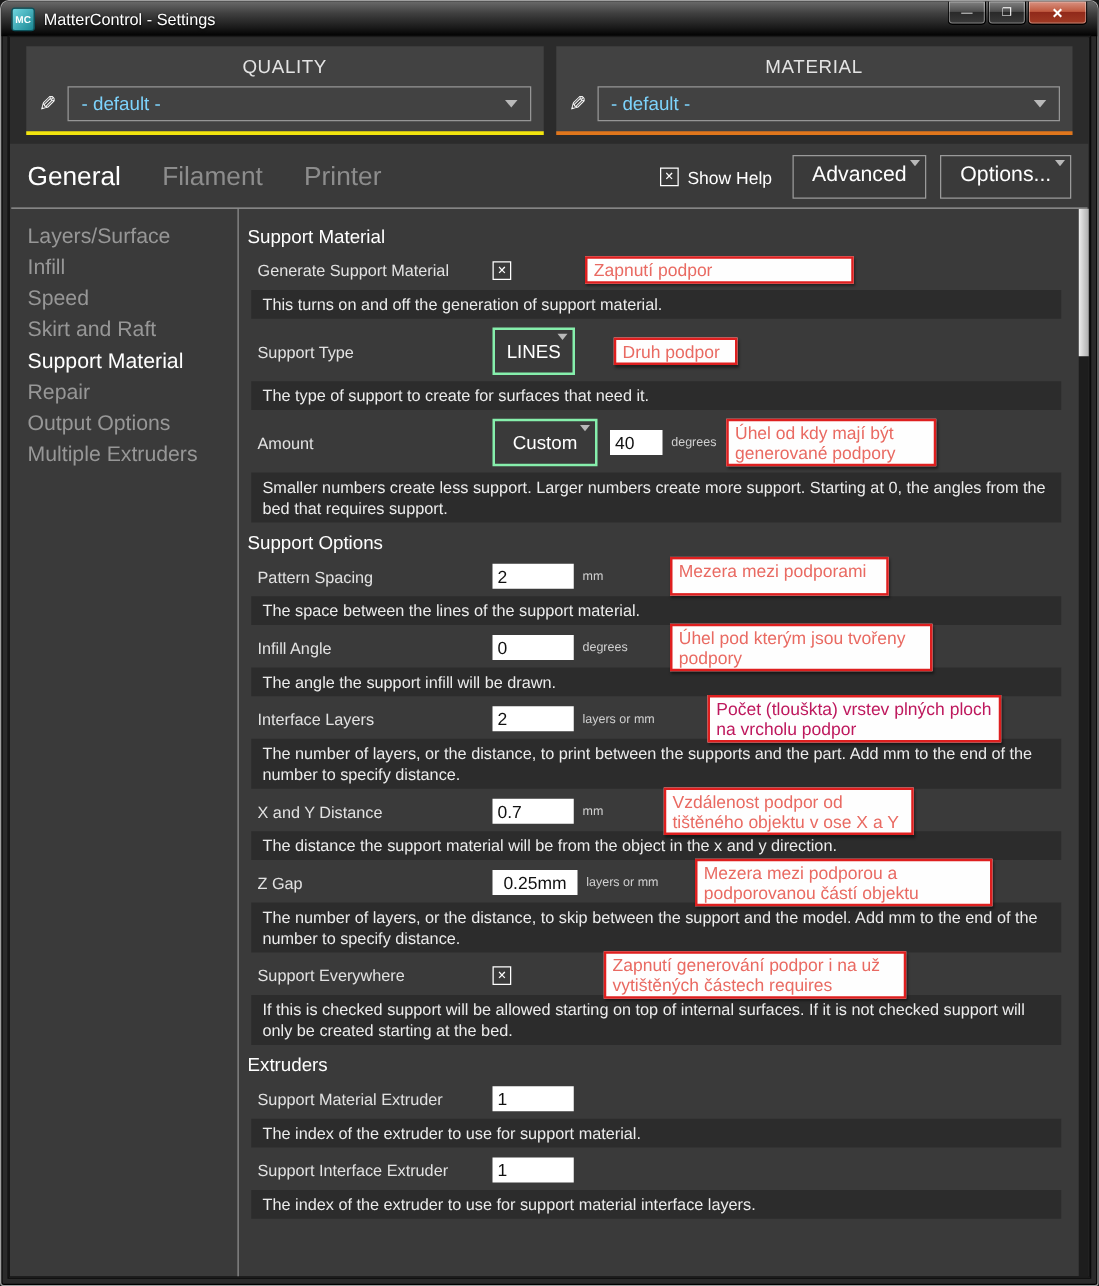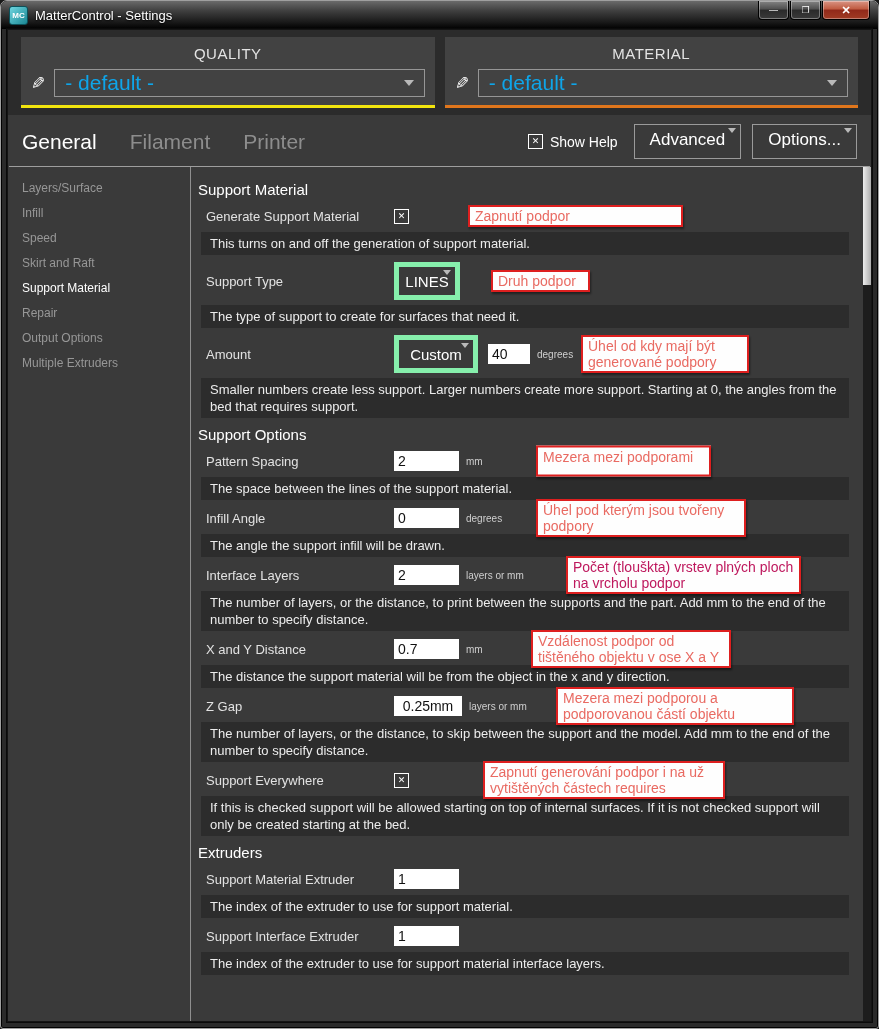--- a/index.html
+++ b/index.html
@@ -21,51 +21,51 @@
   
   .body{position:absolute;top:28px;left:6px;right:6px;bottom:6px;background:#3a3a3a;
         border:1px solid #141414;box-shadow:0 0 0 1px #0a0a0a;display:flex;flex-direction:column;box-sizing:border-box;}
   
   .presets{background:#2b2b2b;padding:7px 13px;display:flex;gap:10px;}
   .preset{flex:1;background:#424242;border-bottom:3px solid #ff0;padding:5px 10px 8px;box-sizing:border-box;}
   .ptitle{text-align:center;color:#e3e3e3;font-size:15px;letter-spacing:.5px;margin:3px 0 7px;}
   .prow{display:flex;align-items:center;gap:9px;}
   .pencil{color:#fff;font-size:17px;transform:scaleX(-1);line-height:1;}
   .pselect{flex:1;height:26px;border:1px solid #969696;display:flex;align-items:center;
-           padding:0 10px;color:#0ea5e9;font-size:21px;position:relative;}
+           padding:0 10px;color:#7dd3fc;font-size:15px;position:relative;}
   .parr{margin-left:auto;width:0;height:0;border-left:5px solid transparent;border-right:5px solid transparent;
         border-top:6px solid #b9b9b9;}
   
   .tabrow{display:flex;align-items:center;padding:9px 14px 7px;}
   .tab{font-size:21px;color:#8d8d8d;margin-right:33px;}
   .tab.active{color:#fff;}
   .rightgrp{margin-left:auto;display:flex;align-items:center;gap:11px;}
   .showhelp{display:flex;align-items:center;gap:7px;color:#fff;font-size:14px;margin-right:5px;}
   .cbx{width:13px;height:13px;border:1px solid #fff;color:#fff;font-size:9px;line-height:1;
        display:inline-flex;align-items:center;justify-content:center;flex:0 0 auto;}
   .tbtn{position:relative;border:1px solid #9a9a9a;color:#fff;font-size:17px;padding:5px 15px 8px;background:transparent;}
   .arr{position:absolute;top:3px;right:4px;width:0;height:0;border-left:4px solid transparent;
        border-right:4px solid transparent;border-top:5px solid #b9b9b9;}
   .tabrule{height:1px;background:#9e9e9e;margin:0 1px;}
   
   .content{flex:1;display:flex;min-height:0;}
   .sidebar{width:182px;box-sizing:border-box;padding:9px 0 0 14px;}
-  .side-item{font-size:12px;color:#979797;line-height:25px;}
+  .side-item{font-size:17px;color:#979797;line-height:25px;}
   .side-item.active{color:#fff;}
   .vdivider{width:1px;background:#8f8f8f;}
   .main{flex:1;min-width:0;padding:6px 0 0 0;position:relative;}
   .scrollcol{width:8px;background:#1d1d1d;}
   .thumb{width:8px;height:118px;background:linear-gradient(90deg,#ededed,#adadad);}
   
   .row-heading{color:#fff;font-size:15px;margin:8px 0 2px;padding-left:7px;}
   .row-help{background:#2c2c2c;color:#ececec;font-size:13px;line-height:17px;padding:3px 9px;margin:2px 14px 2px 10px;}
   .row-setting{position:relative;display:flex;align-items:center;min-height:24px;margin:6px 0 4px;padding-left:15px;}
   .row-setting.tall{min-height:40px;}
   .slabel{flex:0 0 188px;font-size:13px;color:#e2e2e2;}
-  .dd{height:36px;border:5px solid #86efac;display:inline-flex;align-items:center;justify-content:center;
+  .dd{height:36px;border:2px solid #86efac;display:inline-flex;align-items:center;justify-content:center;
       position:relative;color:#fff;font-size:15px;margin-right:10px;box-sizing:border-box;}
   .inp{height:20px;background:#fff;color:#111;border:none;font-size:14px;padding:0 4px;
        font-family:"Liberation Sans",sans-serif;box-sizing:border-box;}
   .unit{font-size:10px;color:#cfcfcf;margin-left:7px;}
   .annotation{position:absolute;top:50%;transform:translateY(-50%);background:#fefefe;border:2px solid #c4b5fd;
       color:#e96a62;font-size:14px;line-height:16px;padding:1px 5px;box-sizing:border-box;z-index:3;
       box-shadow:1px 2px 2px rgba(0,0,0,.45);}
 </style>
 </head>
 <body>

